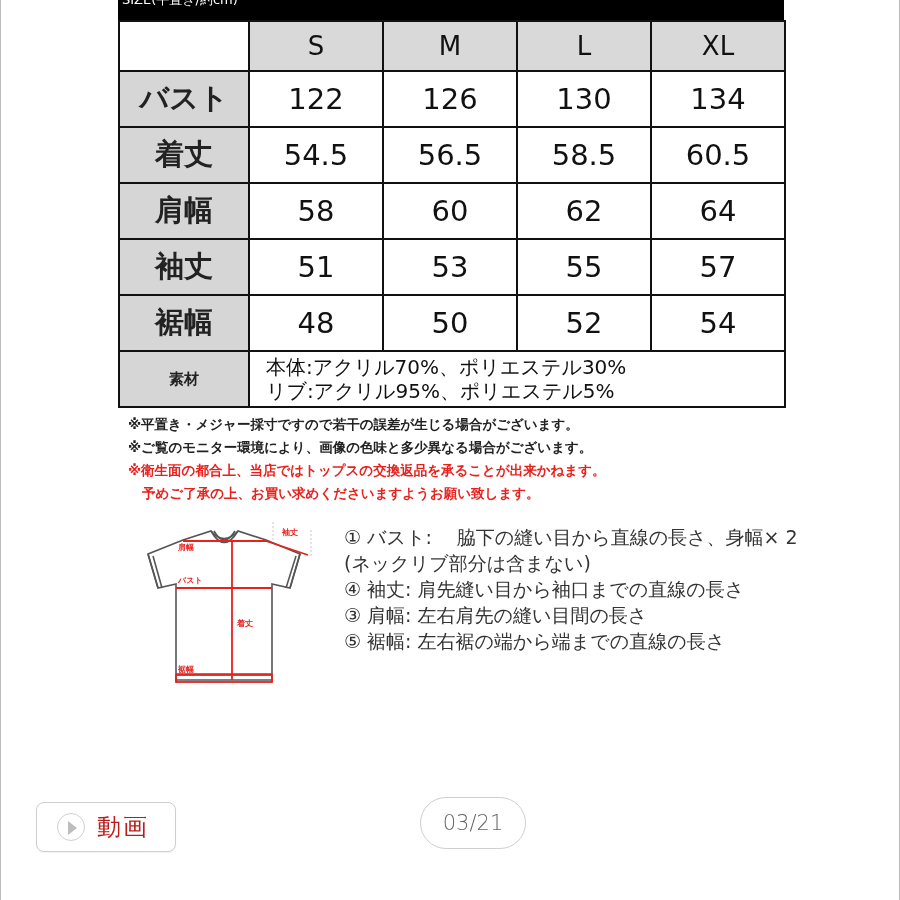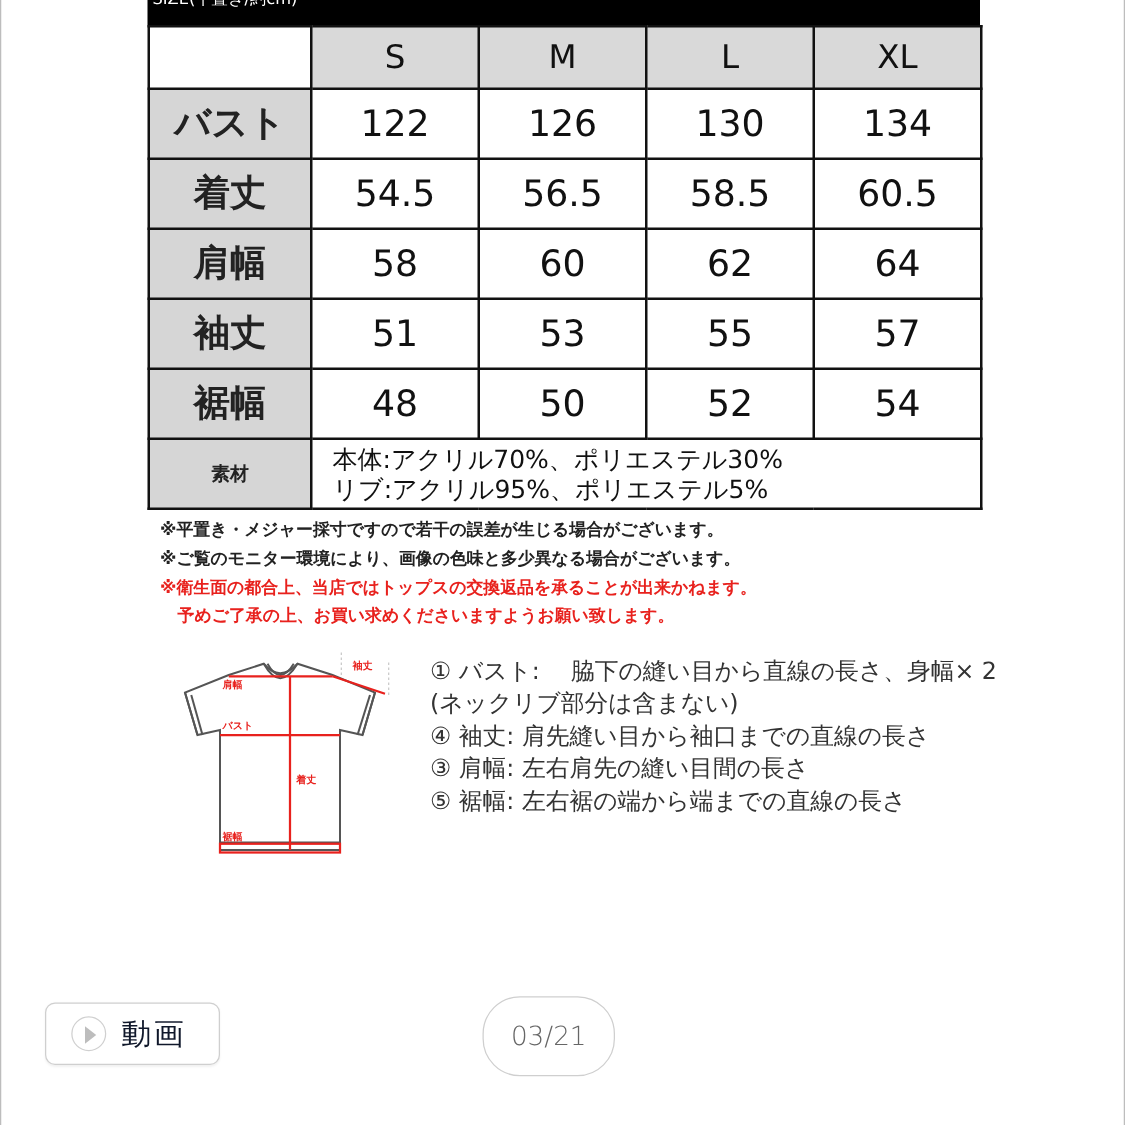--- a/index.html
+++ b/index.html
@@ -60,24 +60,24 @@
       box-shadow: 0 1px 2px rgba(0,0,0,0.06);
     }
     .play-icon {
       width: 28px; height: 28px; border: 1px solid #d0d0d0; border-radius: 50%;
       position: relative; margin-right: 12px; flex: 0 0 auto;
     }
     .play-icon::after {
       content: ""; position: absolute; left: 10px; top: 7px;
       border-left: 9px solid #bdbdbd; border-top: 7px solid transparent; border-bottom: 7px solid transparent;
     }
-    .video-label { font-size: 24px; color: #0f172a; letter-spacing: 2px; }
+    .video-label { font-size: 24px; color: #b91c1c; letter-spacing: 2px; }
 
     .page-counter {
-      position: absolute; left: 386px; top: 797px; width: 106px; height: 64px;
+      position: absolute; left: 420px; top: 797px; width: 106px; height: 52px;
       border: 1px solid #cfcfcf; border-radius: 30px; background: #fff;
       display: flex; align-items: center; justify-content: center;
       font-size: 21px; color: #666; font-family: "DejaVu Sans", sans-serif; font-weight: 300;
     }
   </style>
 </head>
 <body>
 
 <div class="frame"></div>
 

